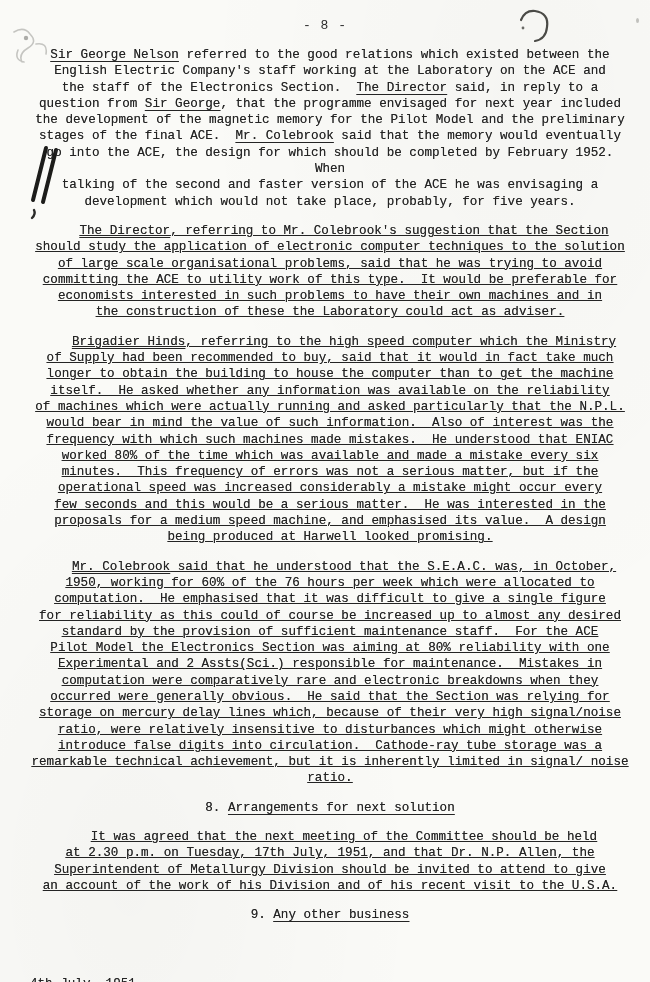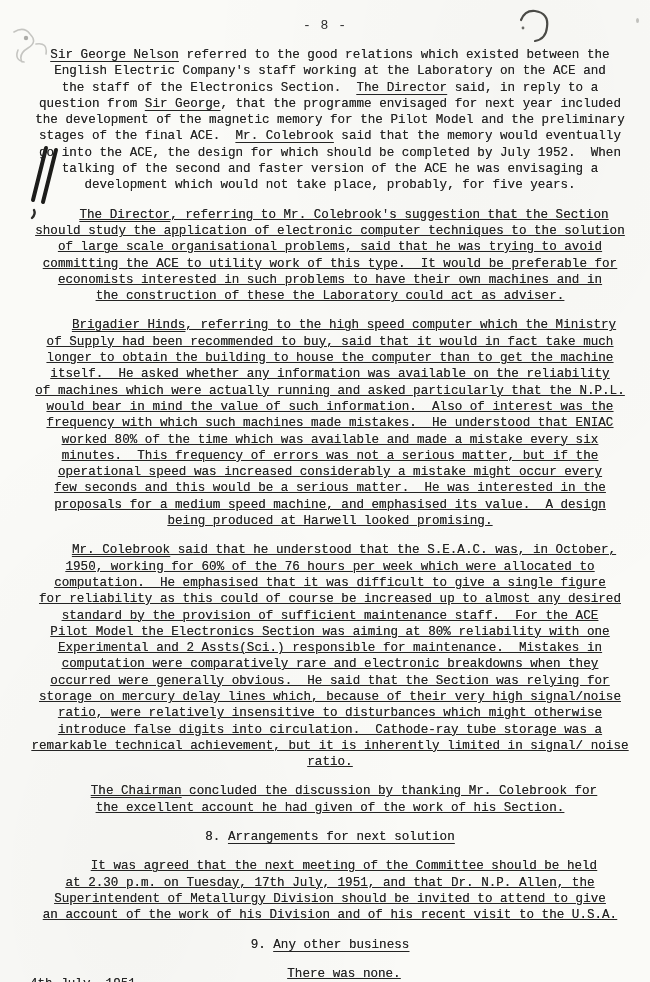--- a/index.html
+++ b/index.html
@@ -84,21 +84,21 @@
     <path d="M8 66 q2 4 -2 8" fill="none" stroke="#2a2a28" stroke-width="2.4" stroke-linecap="round"></path>
   </svg>
 
   <div class="doc-body" id="doc-body">
       <p class="para"><span class="u">Sir George Nelson</span><span> referred to the good relations which existed between the
 English Electric Company's staff working at the Laboratory on the ACE and
 the staff of the Electronics Section.  </span><span class="u">The Director</span><span> said, in reply to a
 question from </span><span class="u">Sir George</span><span>, that the programme envisaged for next year included
 the development of the magnetic memory for the Pilot Model and the preliminary
 stages of the final ACE.  </span><span class="u">Mr. Colebrook</span><span> said that the memory would eventually
-go into the ACE, the design for which should be completed by July 1952.  When
+go into the ACE, the design for which should be completed by February 1952.  When
 talking of the second and faster version of the ACE he was envisaging a
 development which would not take place, probably, for five years.</span></p>
       <p class="para indent"><span class="u">The Director</span><span>, referring to Mr. Colebrook's suggestion that the Section
 should study the application of electronic computer techniques to the solution
 of large scale organisational problems, said that he was trying to avoid
 committing the ACE to utility work of this type.  It would be preferable for
 economists interested in such problems to have their own machines and in
 the construction of these the Laboratory could act as adviser.</span></p>
       <p class="para indent"><span class="u">Brigadier Hinds</span><span>, referring to the high speed computer which the Ministry
 of Supply had been recommended to buy, said that it would in fact take much
@@ -120,29 +120,26 @@
 standard by the provision of sufficient maintenance staff.  For the ACE
 Pilot Model the Electronics Section was aiming at 80% reliability with one
 Experimental and 2 Assts(Sci.) responsible for maintenance.  Mistakes in
 computation were comparatively rare and electronic breakdowns when they
 occurred were generally obvious.  He said that the Section was relying for
 storage on mercury delay lines which, because of their very high signal/noise
 ratio, were relatively insensitive to disturbances which might otherwise
 introduce false digits into circulation.  Cathode-ray tube storage was a
 remarkable technical achievement, but it is inherently limited in signal/ noise
 ratio.</span></p>
-      <p class="para indent"><span class="u">The Chairman</span><span> concluded the discussion by thanking Mr. Colebrook for
-the excellent account he had given of the work of his Section.</span></p>
       <p class="para heading"><span>8. </span><span class="u">Arrangements for next solution</span></p>
       <p class="para indent"><span>It was agreed that the next meeting of the Committee should be held
 at 2.30 p.m. on Tuesday, 17th July, 1951, and that Dr. N.P. Allen, the
 Superintendent of Metallurgy Division should be invited to attend to give
 an account of the work of his Division and of his recent visit to the U.S.A.</span></p>
       <p class="para heading"><span>9. </span><span class="u">Any other business</span></p>
-      <p class="para indent"><span>There was none.</span></p>
     </div>
 
   <div class="footer">
     <div class="date">4th July, 1951</div>
     <div class="ref">AH(L3)</div>
   </div>
 
 </div>
 
 </body></html>

